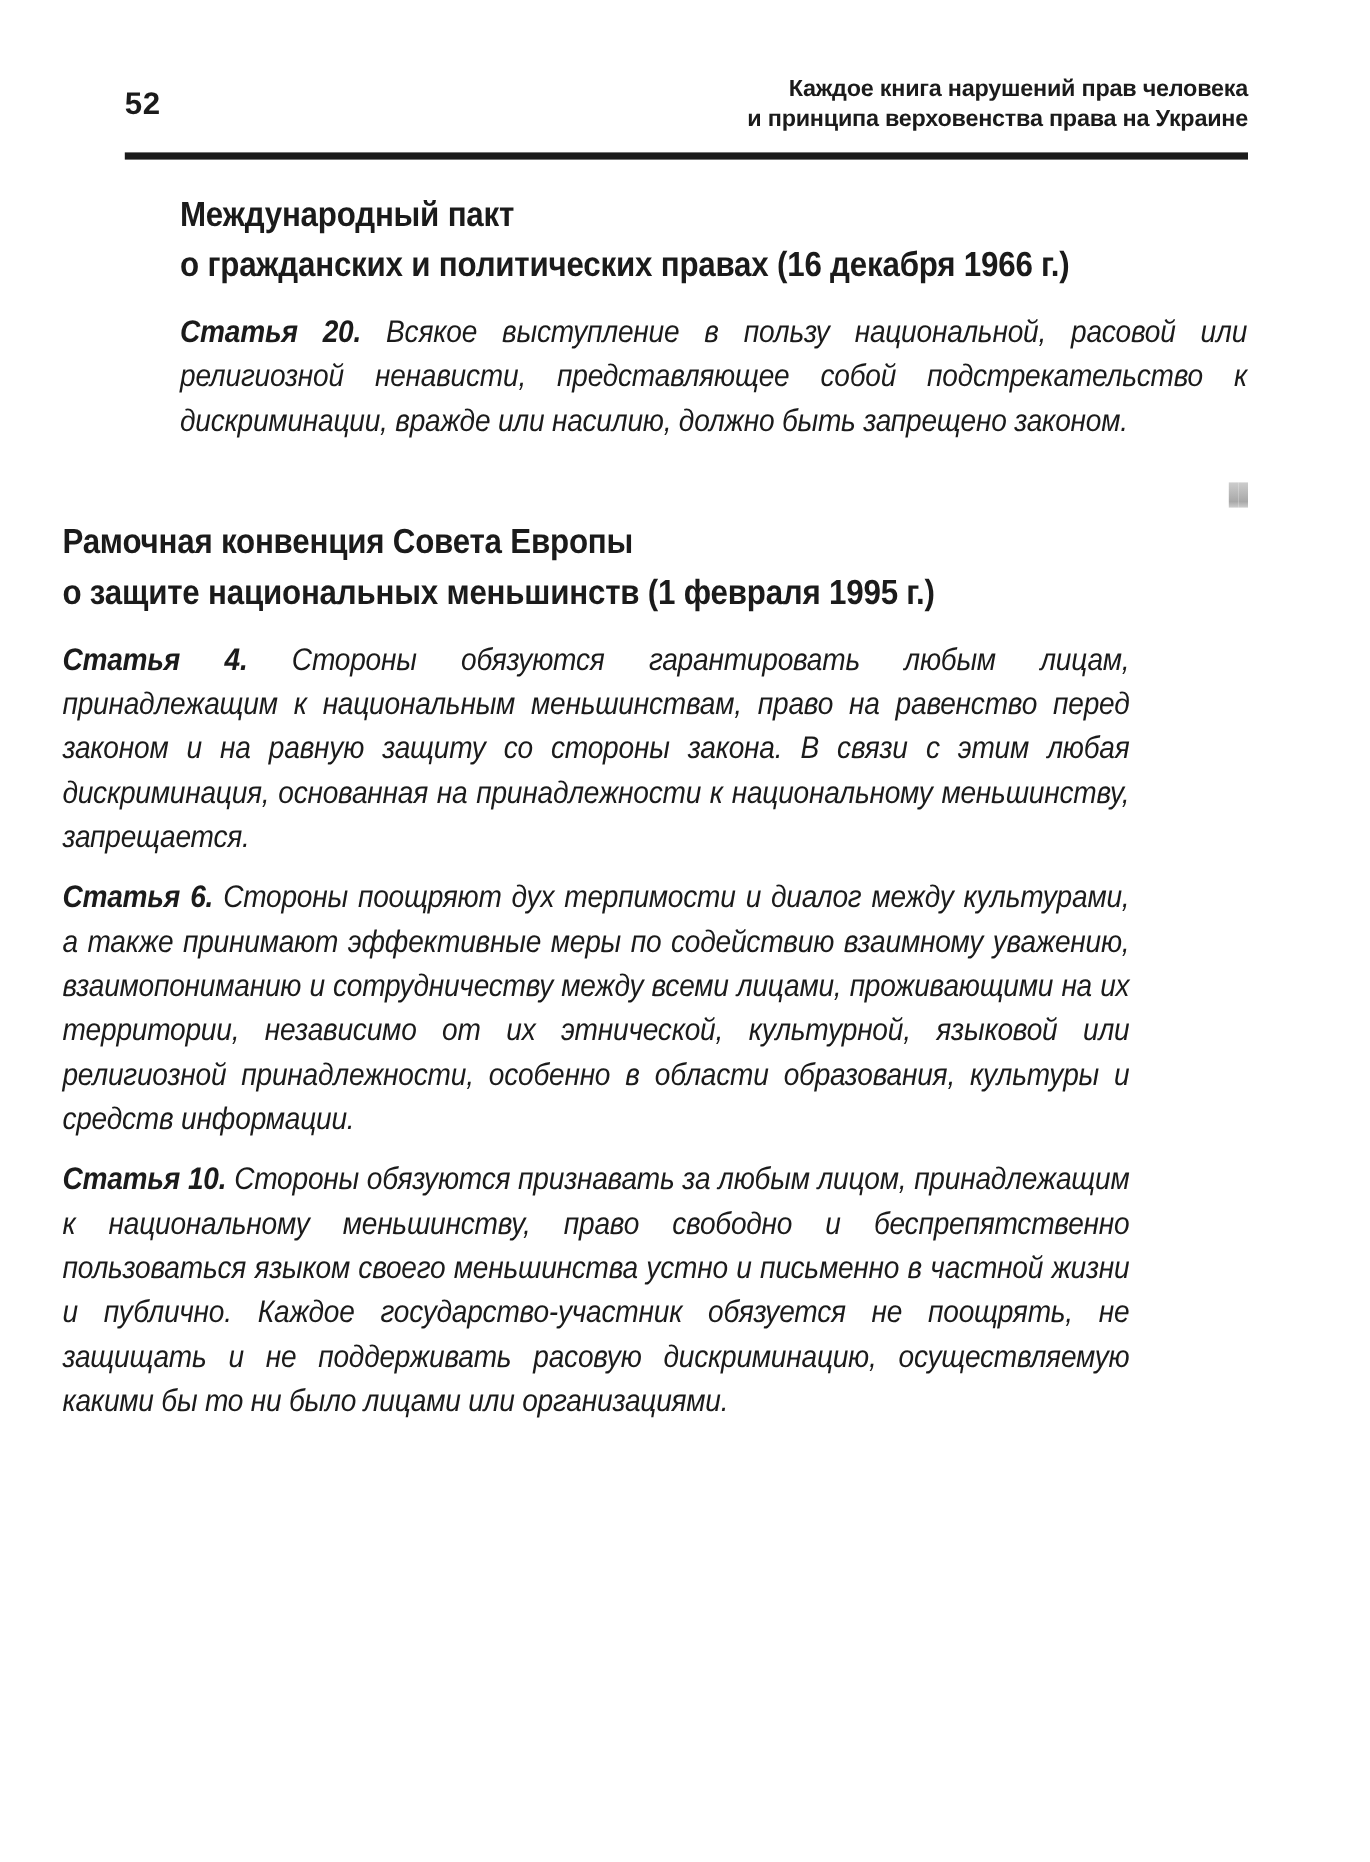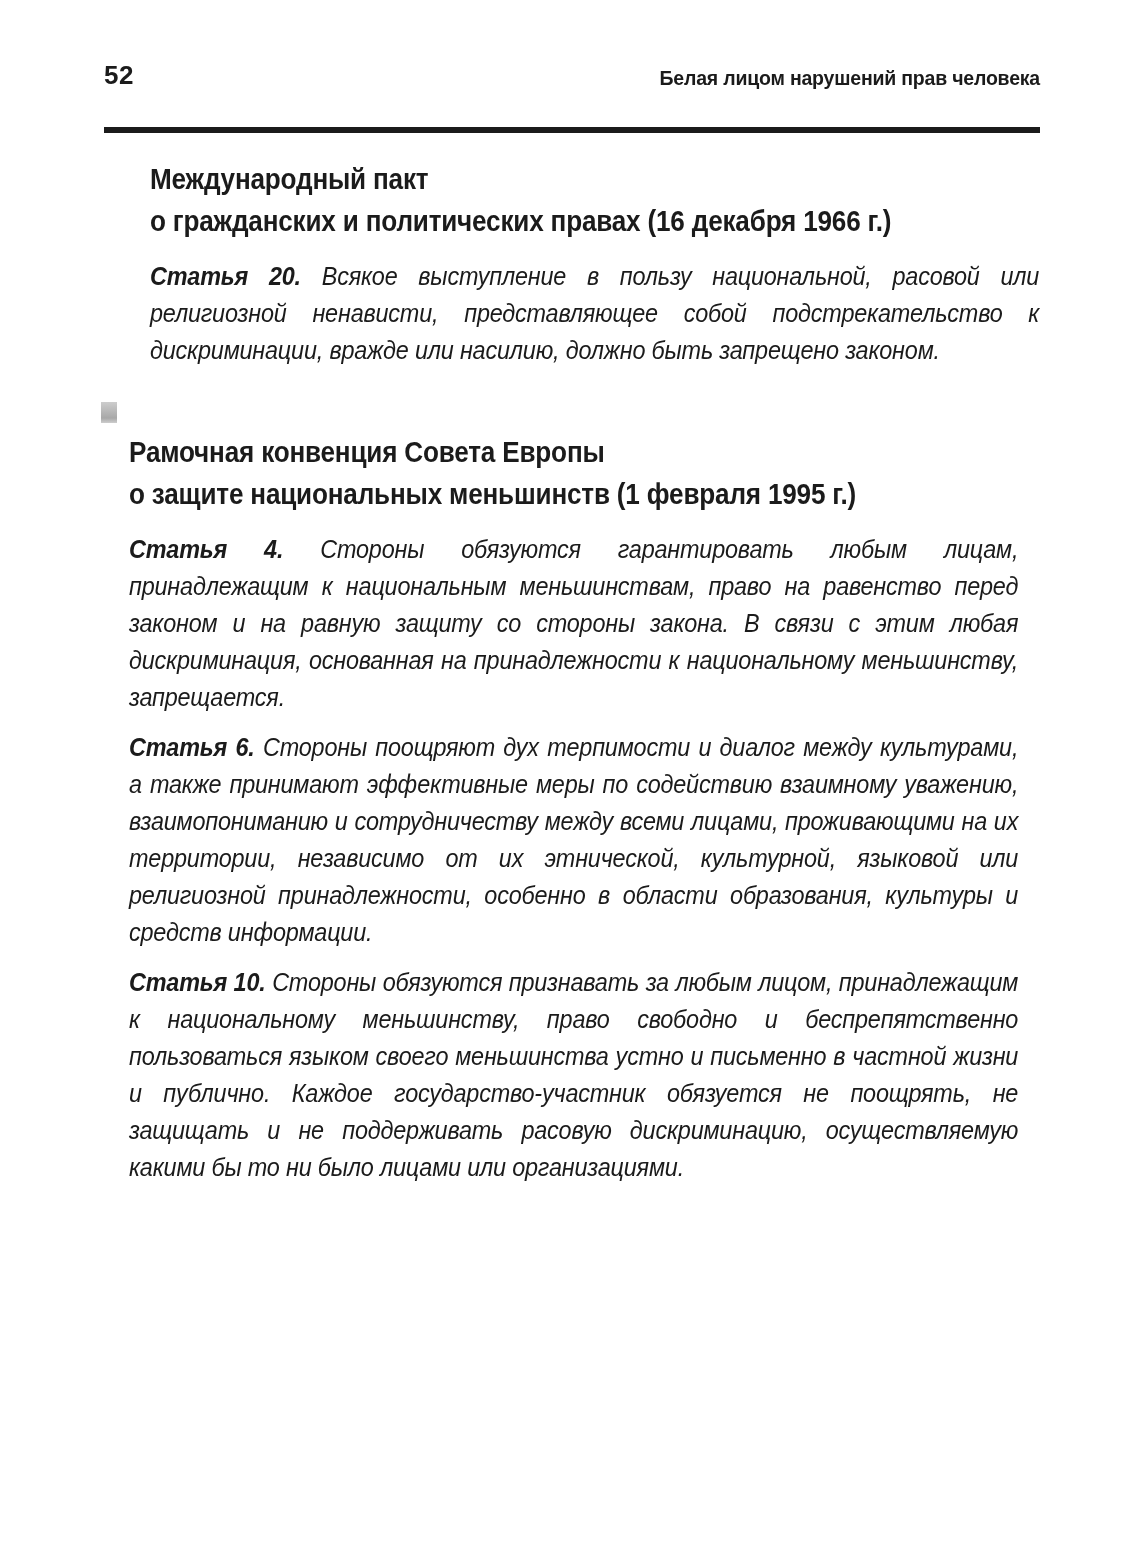--- a/index.html
+++ b/index.html
@@ -13,21 +13,21 @@
     font-family: "Liberation Sans", sans-serif;
     color: #1b1b1b;
   }
   .header-row {
     position: absolute;
     left: 104px;
     right: 102px;
     top: 62px;
     display: flex;
     justify-content: space-between;
-    align-items: flex-end;
+    align-items: center;
   }
   .page-num {
     font-weight: bold;
     font-size: 26px;
     line-height: 1;
     padding-bottom: 3px;
     letter-spacing: 0.5px;
   }
   .running-head {
     text-align: right;
@@ -44,21 +44,21 @@
     top: 127px;
     height: 6px;
     background: #1b1b1b;
   }
   .content {
     position: absolute;
     left: 101px;
     top: 150px;
     width: 939px;
   }
-  .law-section { display: flex; align-items: flex-start; }
+  .law-section { display: flex; align-items: flex-end; }
   .law-section + .law-section { margin-top: 27px; flex-direction: column; }
   .bars {
     flex: 0 0 21px;
     display: flex;
     justify-content: space-between;
   }
   .bar {
     width: 8px;
     background: linear-gradient(to bottom,
       #cdcdcd 0px, #a8a8a8 16px,
@@ -92,21 +92,22 @@
   .plabel { font-weight: bold; font-style: italic; }
 </style>
 </head>
 <body>
 
 <div class="page">
 
   <div class="header-row">
     <div class="page-num">52</div>
     <div class="running-head">
-      <span class="rh-line">Белая лицом нарушений прав человека</span>
+      <span class="rh-line">Каждое книга нарушений прав человека</span>
+      <span class="rh-line">и принципа верховенства права на Украине</span>
     </div>
   </div>
 
   <div class="rule"></div>
 
   <div class="content">
 
     <section class="law-section">
       <div class="bars">
         <div class="bar"></div>

